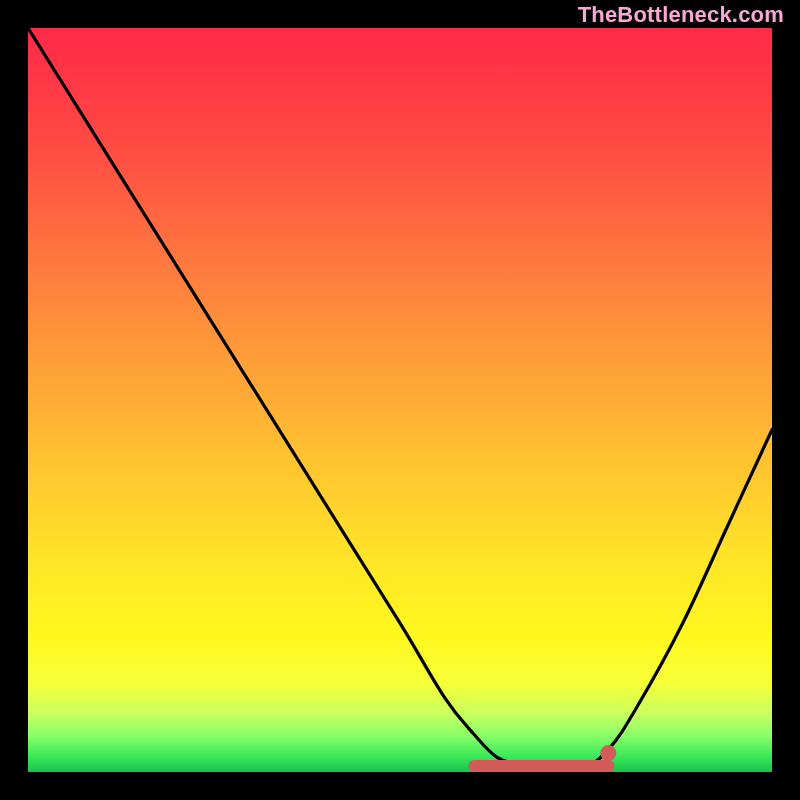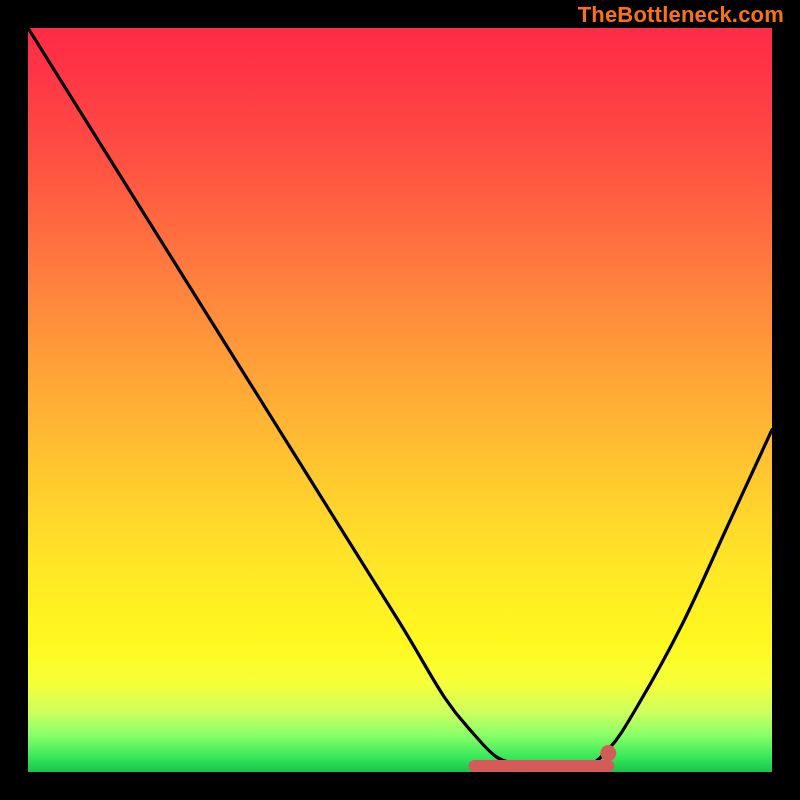--- a/index.html
+++ b/index.html
@@ -10,21 +10,21 @@
     height: 800px;
     background: #000;
   }
   .watermark {
     position: absolute;
     top: 2px;
     right: 16px;
     font-family: Arial, Helvetica, sans-serif;
     font-size: 22px;
     font-weight: bold;
-    color: #f97316;
+    color: #f9a8d4;
     letter-spacing: 0.2px;
   }
   .plot-area {
     position: absolute;
     left: 28px;
     top: 28px;
     width: 744px;
     height: 744px;
     overflow: hidden;
   }

